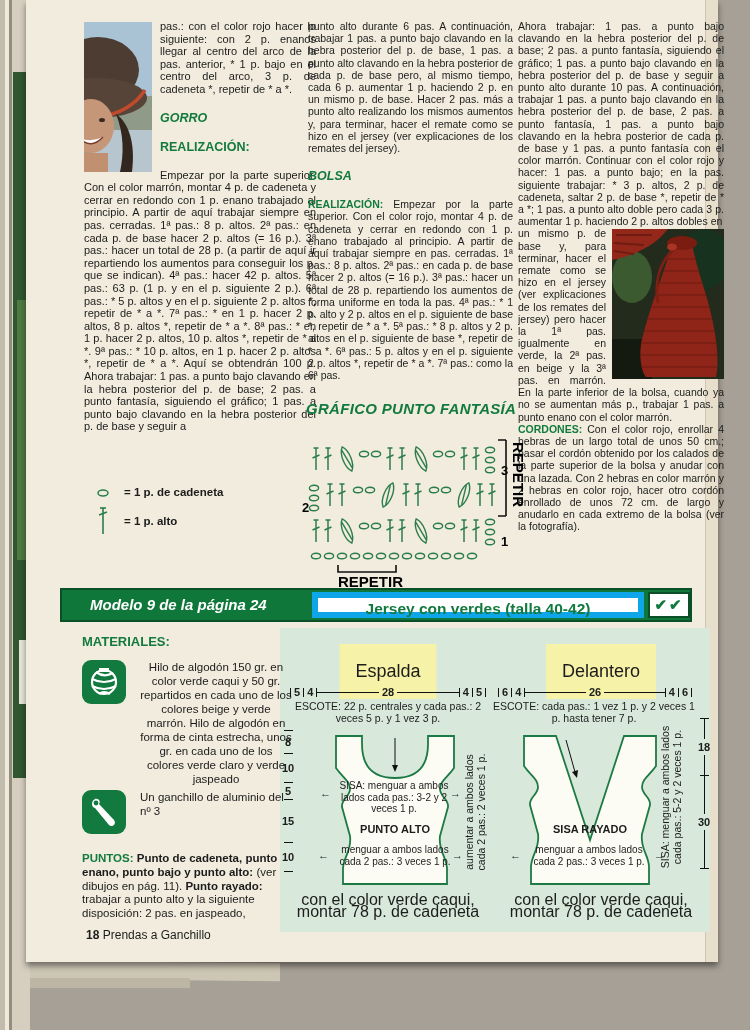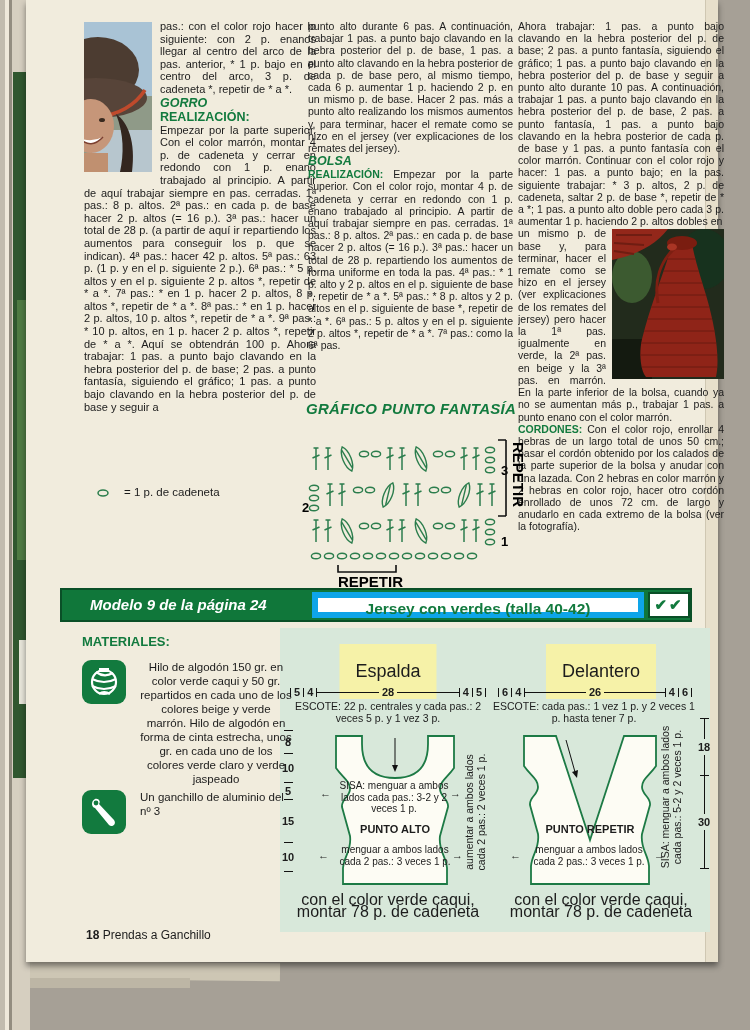--- a/index.html
+++ b/index.html
@@ -25,33 +25,33 @@
     position:absolute;left:26px;top:0;width:692px;height:962px;
     background:var(--cream,#f1ecdd);
     box-shadow:0 4px 6px rgba(0,0,0,.45);
   }
   .page-right-edge{position:absolute;right:0;top:0;width:12px;height:100%;background:#e7dfcb;border-left:1px solid #cfc7b2;}
 
   
   .col{position:absolute;font-size:11px;line-height:12.6px;text-align:justify;overflow:hidden;}
   .col p{margin:0;}
   .col23{font-size:10.5px;line-height:12.2px;}
-  .ghead{color:var(--green,#127a3e);font-weight:bold;font-size:12.5px;margin:0 0;line-height:14px;}
+  .ghead{color:var(--green,#127a3e);font-weight:bold;font-size:12.5px;margin:15px 0;line-height:14px;}
   .ghead.it{font-style:italic;}
   .glead{color:var(--green,#127a3e);font-weight:bold;}
   .photo-woman{float:left;width:122px;height:150px;margin:2px 8px 6px -54px;display:block;}
   .photo-bag{float:right;width:112px;height:150px;margin:2px 0 4px 6px;display:block;}
 
   
   .signos-header{
     position:absolute;left:62px;top:454px;width:176px;height:24px;
     background:var(--green,#127a3e);color:#fff;font-weight:bold;font-size:13.5px;
     line-height:24px;padding-left:12px;box-sizing:border-box;border-bottom:3px solid #0a5028;
   }
-  .legend{position:absolute;left:66px;top:486px;width:210px;display:flex;flex-direction:column;gap:7px;}
+  .legend{position:absolute;left:66px;top:486px;width:210px;display:flex;flex-direction:column;gap:7px;font-weight:bold;}
   .legend-row{display:flex;align-items:center;gap:10px;}
   .legend-row .sym{width:22px;display:flex;justify-content:center;}
   .legend-row .txt{font-size:11.5px;line-height:13px;}
 
   
   .chart-title{position:absolute;left:280px;top:400px;color:var(--green,#127a3e);
     font-weight:bold;font-style:italic;font-size:15px;letter-spacing:.3px;}
   .chart-svg{position:absolute;left:276px;top:418px;}
 
   
@@ -176,20 +176,32 @@
 
   <div class="legend">
     <div class="legend-row">
       <span class="sym">
         <svg width="16" height="10" viewBox="0 0 16 10">
             <ellipse cx="8" cy="5" rx="5" ry="3" fill="none" stroke="#2b7d4c" stroke-width="1.5"></ellipse>
           </svg>
       </span>
       <span class="txt">= 1 p. de cadeneta</span>
     </div>
+    <div class="legend-row">
+      <span class="sym">
+        <svg width="12" height="30" viewBox="0 0 12 30">
+            <g stroke="#2b7d4c" stroke-width="1.6" fill="none">
+              <line x1="6" y1="2" x2="6" y2="28"></line>
+              <line x1="2" y1="9" x2="10" y2="6"></line>
+              <line x1="3" y1="2" x2="9" y2="2"></line>
+            </g>
+          </svg>
+      </span>
+      <span class="txt">= 1 p. alto</span>
+    </div>
   </div>
 
   <div class="chart-title">GRÁFICO PUNTO FANTASÍA</div>
   <svg class="chart-svg" width="222" height="172" viewBox="0 0 222 172">
     <defs>
       <g id="st" stroke="#2b7d4c" stroke-width="1.5" fill="none">
         <line x1="0" y1="0" x2="0" y2="22"></line>
           <line x1="-3.5" y1="10" x2="3.5" y2="7"></line>
           <line x1="-2.5" y1="0" x2="2.5" y2="0"></line>
       </g>
@@ -295,20 +307,27 @@
   <div class="mat-row" style="left:56px;top:790px;">
     <div class="mat-icon">
       <svg width="34" height="34" viewBox="0 0 34 34">
           <path d="M8,4 C4,6 4,12 8,13 L22,30 C25,33 30,29 27,25 L12,9 C14,7 12,3 8,4 Z" fill="#fff"></path>
           <circle cx="9" cy="8" r="2.4" fill="#127a3e"></circle>
         </svg>
     </div>
     <div class="mat-text">Un ganchillo de aluminio del nº 3</div>
   </div>
 
+  <div class="puntos">
+    <span class="glead">PUNTOS:</span>
+    <b>Punto de cadeneta, punto enano, punto bajo y punto alto:</b>
+    <span>(ver dibujos en pág. 11).</span>
+    <b>Punto rayado:</b>
+    <span>trabajar a punto alto y la siguiente disposición: 2 pas. en jaspeado,</span>
+  </div>
 
   <div class="footer">
     <b>18</b>
     <span>Prendas a Ganchillo</span>
   </div>
 
   <div class="schema" style="left:262px;top:644px;">
     <div class="title">Espalda</div>
     <div class="hruler">
       <div class="tick-v"></div>
@@ -375,21 +394,21 @@
         <span class="hnum">6</span>
         <div class="tick-v"></div>
     </div>
     <div class="escote" style="right:10px;">ESCOTE: cada pas.: 1 vez 1 p. y 2 veces 1 p. hasta tener 7 p.</div>
     <div class="wrapper">
       <svg class="garment" style="left:4px;" width="180" height="158" viewBox="0 0 180 158">
         <path d="M24,4 H56 L90,108 L124,4 H156 V34 C149,44 142,47 142,55 C142,63 151,65 150,73 L142,102 C140,116 148,122 149,134 V152 H31 V134 C32,122 40,116 38,102 L30,73 C29,65 38,63 38,55 C38,47 31,44 24,34 Z" fill="#fdfcf4" stroke="#1d7a45" stroke-width="1.8"></path>
         <line x1="66" y1="8" x2="75" y2="40" stroke="#111" stroke-width="1"></line>
         <path d="M77,46 l-5,-6 l6,-2 Z" fill="#111"></path>
       </svg>
-      <div class="shape-label bold" style="left:4px;top:92px;width:180px;">PUNTO REPETIR</div>
+      <div class="shape-label bold" style="left:4px;top:92px;width:180px;">SISA RAYADO</div>
       <div class="shape-label" style="left:28px;top:112px;width:130px;">menguar a ambos lados cada 2 pas.: 3 veces 1 p.</div>
       <span class="arrow" style="left:14px;top:118px;">←</span>
       <span class="arrow" style="left:158px;top:118px;">→</span>
       <div class="vruler" style="left:200px;top:-14px;">
         <div class="vtick"></div>
           <div class="vline" style="height:20px"></div>
         <div class="vnum" style="height:16px">18</div>
         <div class="vline" style="height:20px"></div>
           <div class="vtick"></div>
         <div class="vline" style="height:38px"></div>

